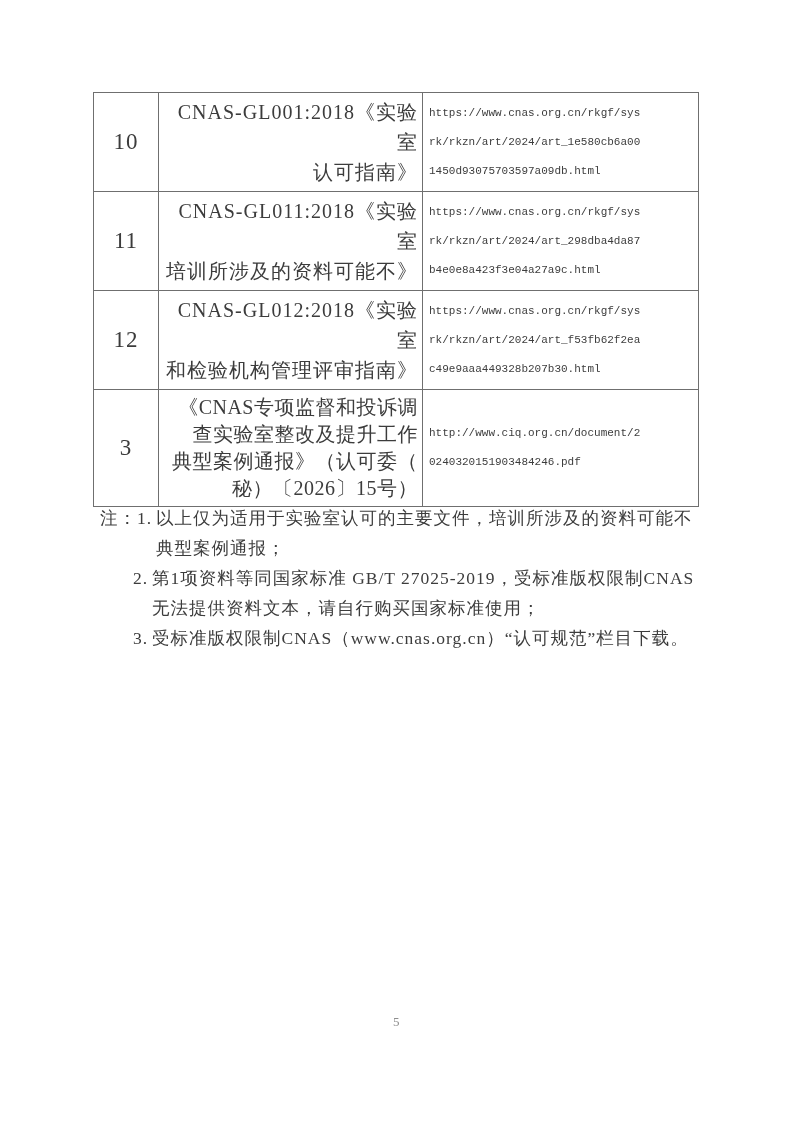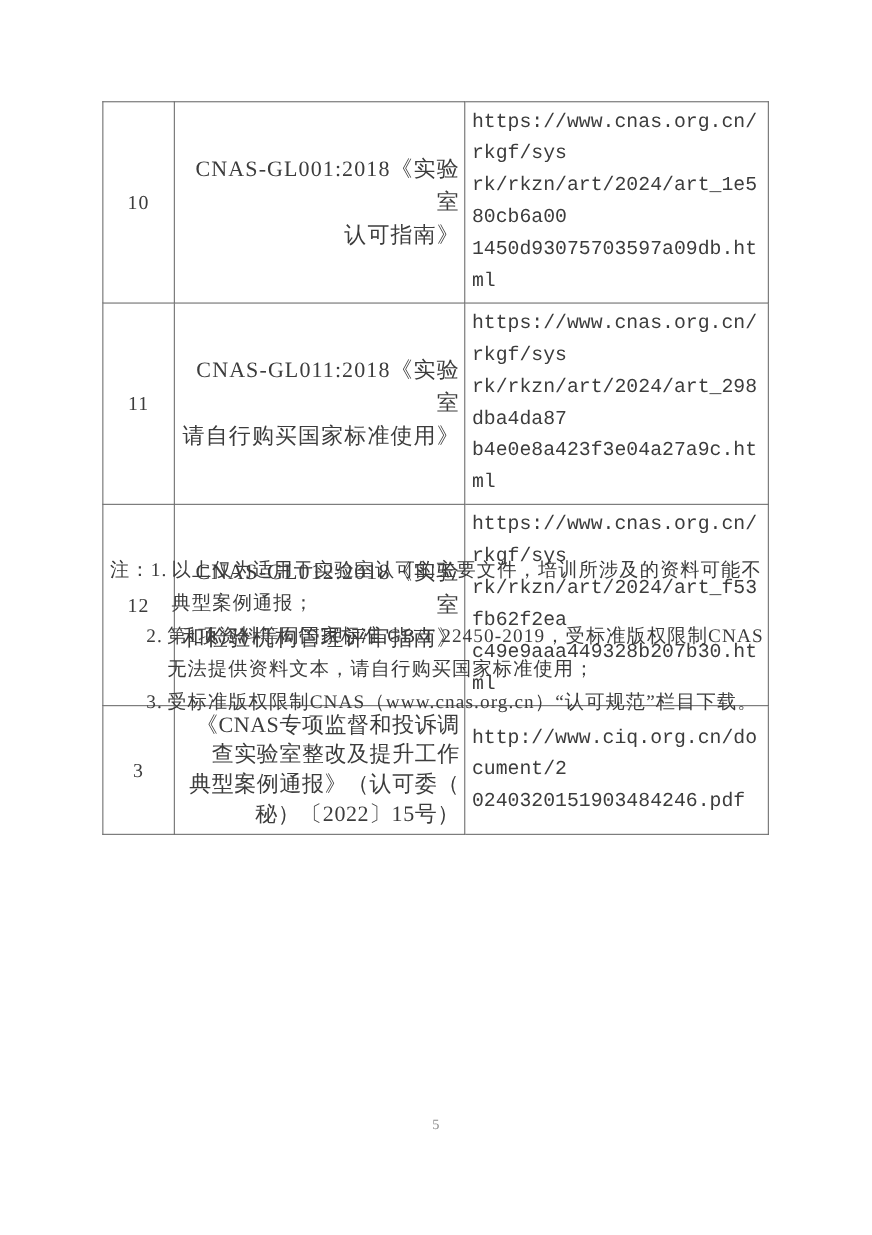--- a/index.html
+++ b/index.html
@@ -31,39 +31,39 @@
     border: 1px solid #6f6f6f;
     vertical-align: middle;
     overflow: hidden;
   }
   col.c-idx { width: 65px; }
   col.c-doc { width: 264px; }
   col.c-url { width: 276px; }
 
   td.cell-idx {
     text-align: center;
-    font-size: 18px;
+    font-size: 23px;
     letter-spacing: 1px;
   }
   td.cell-doc {
     font-size: 20px;
     line-height: 30px;
     letter-spacing: 1px;
     padding: 4px 4px 4px 7px;
     white-space: pre-wrap;
     word-break: break-all;
     text-align: right;
   }
   tr.row-13 td.cell-doc {
     line-height: 27px;
     letter-spacing: 0.5px;
   }
   td.cell-url {
     font-family: "Liberation Mono", "DejaVu Sans Mono", monospace;
-    font-size: 18px;
+    font-size: 11px;
     line-height: 29px;
     letter-spacing: 0px;
     vertical-align: top;
     padding: 4px 4px 4px 6px;
     white-space: pre-wrap;
     word-break: break-all;
   }
   tr.row-h1 { height: 87px; }
   tr.row-h2 { height: 87px; }
   tr.row-h3 { height: 83px; }
@@ -124,56 +124,56 @@
         <td class="cell-idx">10</td>
         <td class="cell-doc">CNAS-GL001:2018《实验室
 认可指南》</td>
         <td class="cell-url">https://www.cnas.org.cn/rkgf/sys
 rk/rkzn/art/2024/art_1e580cb6a00
 1450d93075703597a09db.html</td>
       </tr>
       <tr class="row-h2">
         <td class="cell-idx">11</td>
         <td class="cell-doc">CNAS-GL011:2018《实验室
-请自行购买国家标准使用》</td>
+培训所涉及的资料可能不》</td>
         <td class="cell-url">https://www.cnas.org.cn/rkgf/sys
 rk/rkzn/art/2024/art_298dba4da87
 b4e0e8a423f3e04a27a9c.html</td>
       </tr>
       <tr class="row-h3">
         <td class="cell-idx">12</td>
         <td class="cell-doc">CNAS-GL012:2018《实验室
 和检验机构管理评审指南》</td>
         <td class="cell-url">https://www.cnas.org.cn/rkgf/sys
 rk/rkzn/art/2024/art_f53fb62f2ea
 c49e9aaa449328b207b30.html</td>
       </tr>
       <tr class="row-h4 row-13">
         <td class="cell-idx">3</td>
         <td class="cell-doc">《CNAS专项监督和投诉调
 查实验室整改及提升工作
 典型案例通报》（认可委（
-秘）〔2022〕15号）</td>
+秘）〔2026〕15号）</td>
         <td class="cell-url">http://www.ciq.org.cn/document/2
 0240320151903484246.pdf</td>
       </tr>
     </tbody>
   </table>
 
   <div class="notes">
     <div class="note-row">
       <span class="note-label">注：</span>
       <span class="note-num">1.</span>
       <span class="note-text">以上仅为适用于实验室认可的主要文件，培训所涉及的资料可能不
 典型案例通报；</span>
     </div>
     <div class="note-row">
       <span class="note-label"></span>
       <span class="note-num">2.</span>
-      <span class="note-text">第1项资料等同国家标准 GB/T 22450-2019，受标准版权限制CNAS
+      <span class="note-text">第1项资料等同国家标准 GB/T 27025-2019，受标准版权限制CNAS
 无法提供资料文本，请自行购买国家标准使用；</span>
     </div>
     <div class="note-row">
       <span class="note-label"></span>
       <span class="note-num">3.</span>
       <span class="note-text">受标准版权限制CNAS（www.cnas.org.cn）“认可规范”栏目下载。</span>
     </div>
   </div>
 
   <div class="page-number">5</div>

